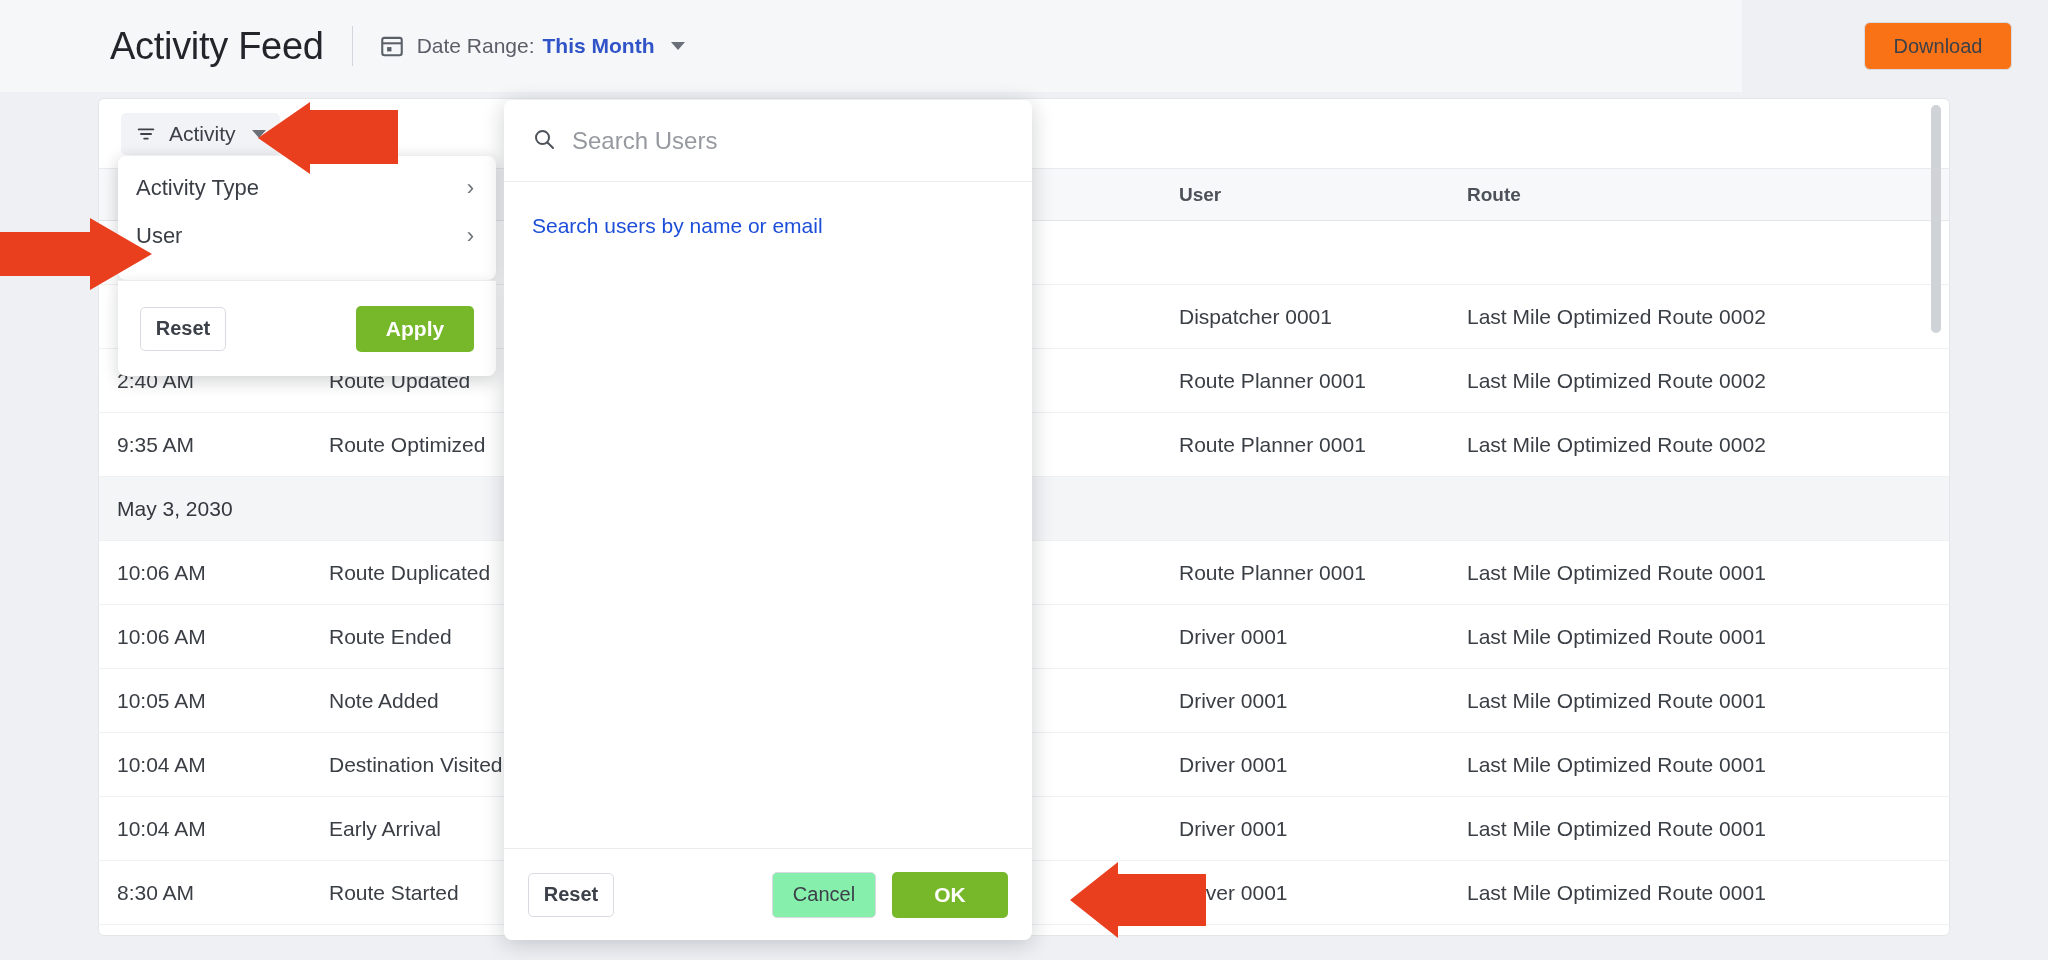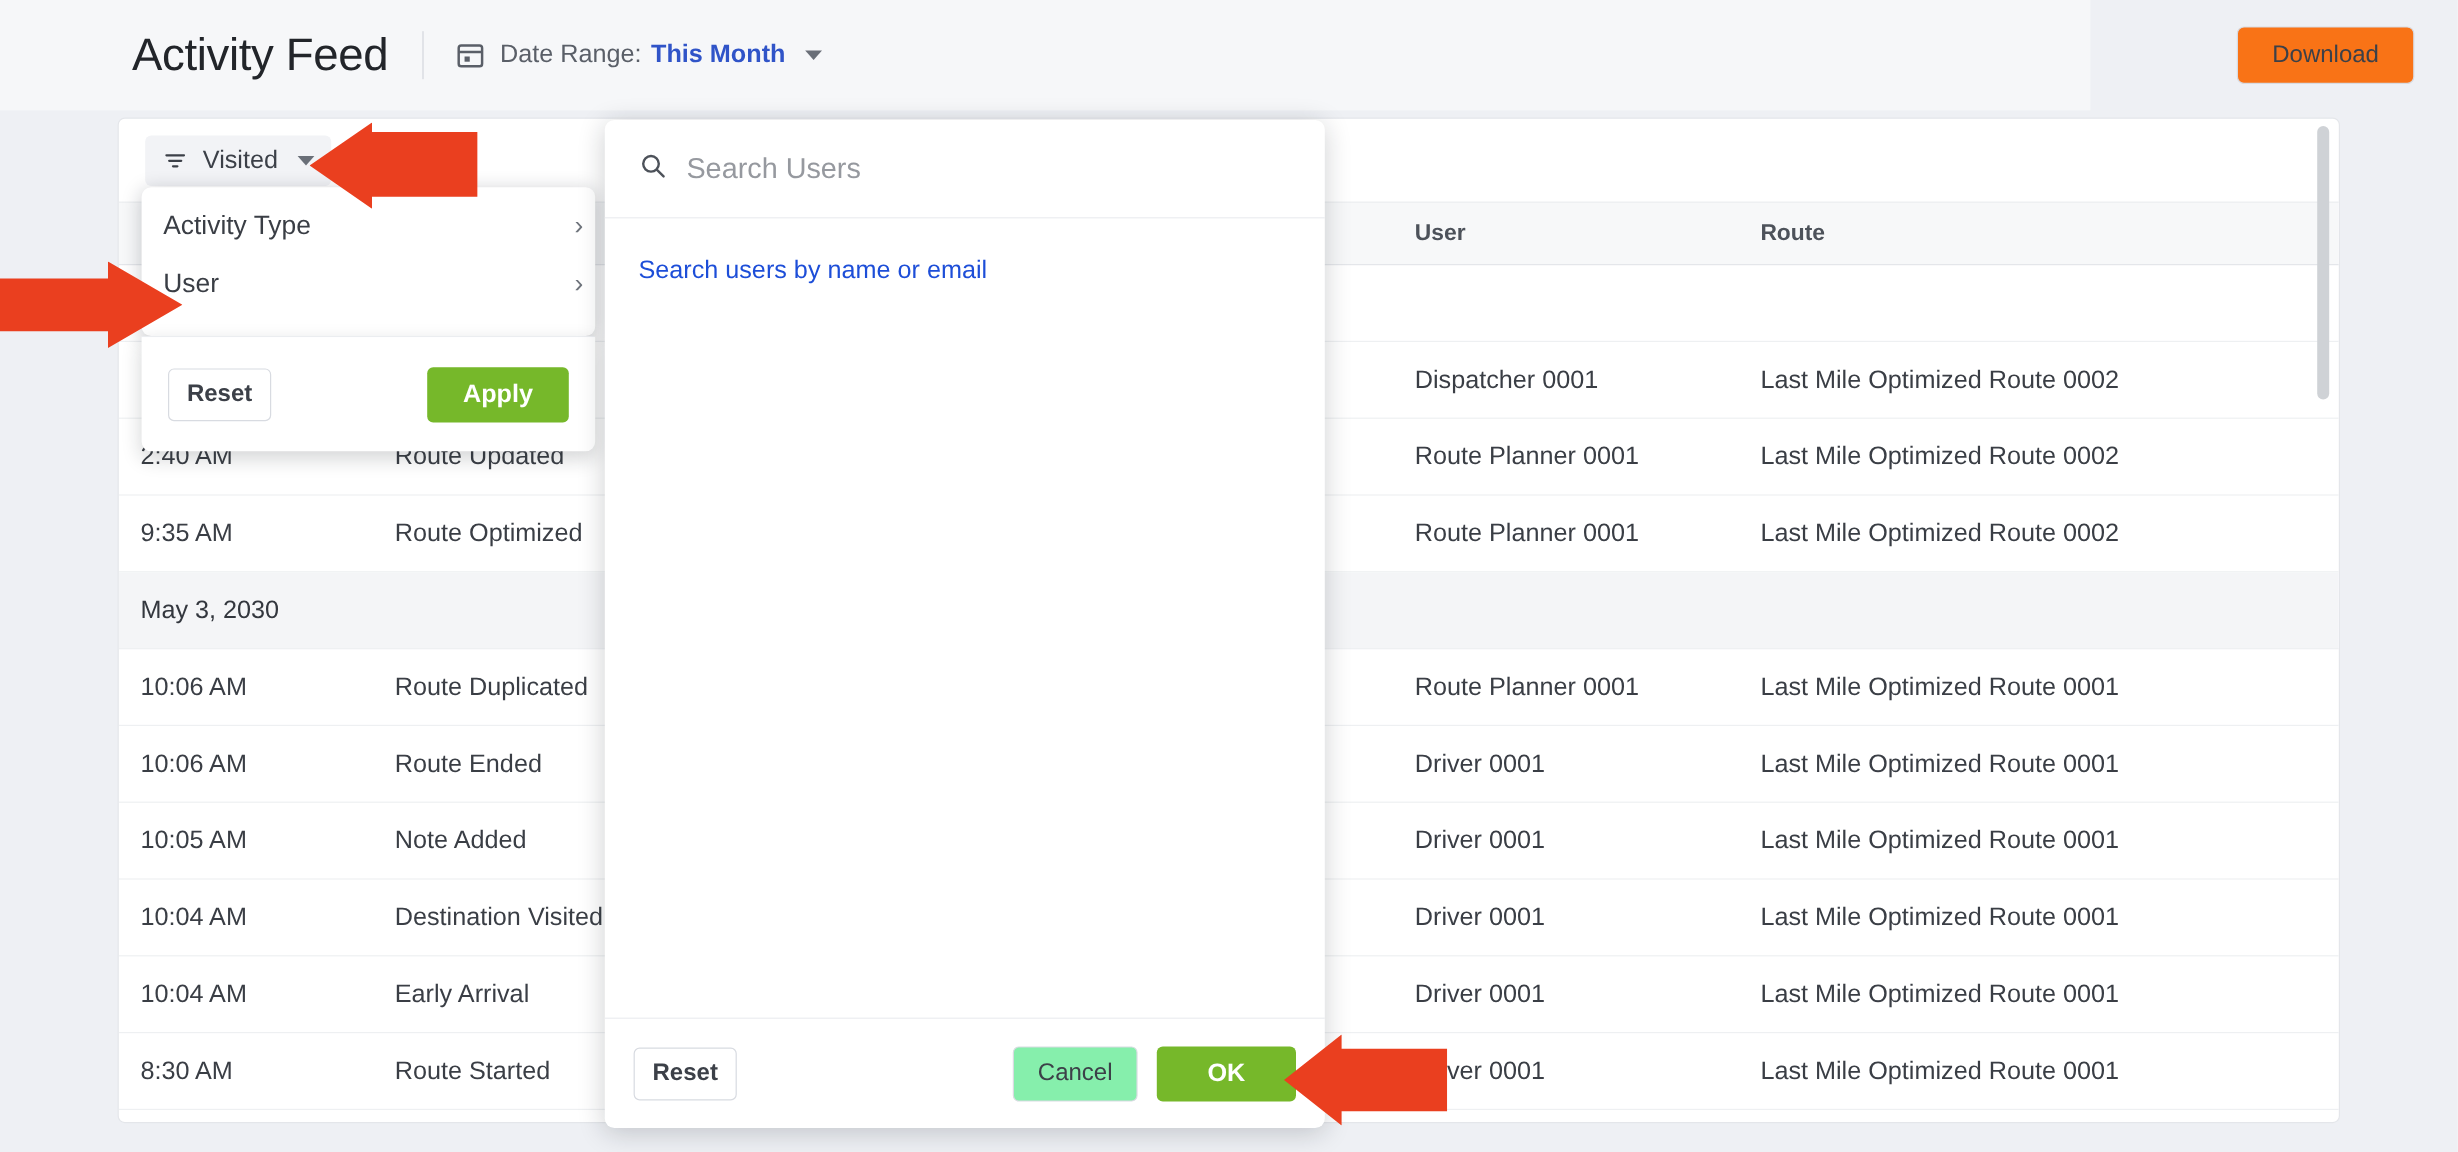--- a/index.html
+++ b/index.html
@@ -104,21 +104,21 @@
     position: absolute; left: 118px; top: 156px;
     width: 378px; height: 124px;
     background: #ffffff;
     border-radius: 8px;
     box-shadow: 0 3px 16px rgba(20,25,35,0.22);
     z-index: 40;
   }
   .filters-panel-list { padding-top: 8px; }
   .filter-item {
     display: flex; align-items: center; justify-content: space-between;
-    height: 48px; padding: 0 10px 0 18px;
+    height: 48px; padding: 0 22px 0 18px;
     font-size: 22px; color: #3a3e45; cursor: pointer;
   }
   .chev-right { color: #6f747c; font-size: 22px; }
   .filters-panel-footer {
     position: absolute; left: 0; top: 124px;
     width: 378px; height: 96px;
     background: #ffffff;
     border-top: 1px solid #ebedf0;
     border-radius: 0 0 8px 8px;
     box-shadow: 0 6px 16px rgba(20,25,35,0.18);
@@ -136,21 +136,21 @@
     width: 118px; height: 46px;
     background: #76b82a; border: none; border-radius: 5px;
     font-size: 21px; color: #ffffff; font-weight: 700;
     display: flex; align-items: center; justify-content: center;
     cursor: pointer;
   }
 
   
   .user-modal {
     position: absolute; left: 504px; top: 100px;
-    width: 600px; height: 840px;
+    width: 528px; height: 840px;
     background: #ffffff;
     border-radius: 8px;
     box-shadow: 0 4px 22px rgba(20,25,35,0.20);
     z-index: 50;
     display: flex; flex-direction: column;
   }
   .modal-search {
     height: 82px; display: flex; align-items: center;
     gap: 16px; padding: 0 28px;
     border-bottom: 1px solid #ebedf0;
@@ -214,21 +214,21 @@
 
   <div class="toolbar">
     <div class="filters-btn">
       <span class="filter-lines">
         <svg width="22" height="22" viewBox="0 0 24 24" stroke="#3c4048" stroke-width="2" stroke-linecap="round">
           <line x1="4" y1="7" x2="20" y2="7"></line>
           <line x1="6.5" y1="12" x2="17.5" y2="12"></line>
           <line x1="10" y1="17" x2="14" y2="17"></line>
         </svg>
       </span>
-      <span>Visited</span>
+      <span>Activity</span>
       <span class="caret-down"></span>
     </div>
   </div>
 
   <div class="table-head">
     <div class="c-time"></div>
     <div class="c-type"></div>
     <div class="c-detail"></div>
     <div class="c-user">User</div>
     <div class="c-route">Route</div>

